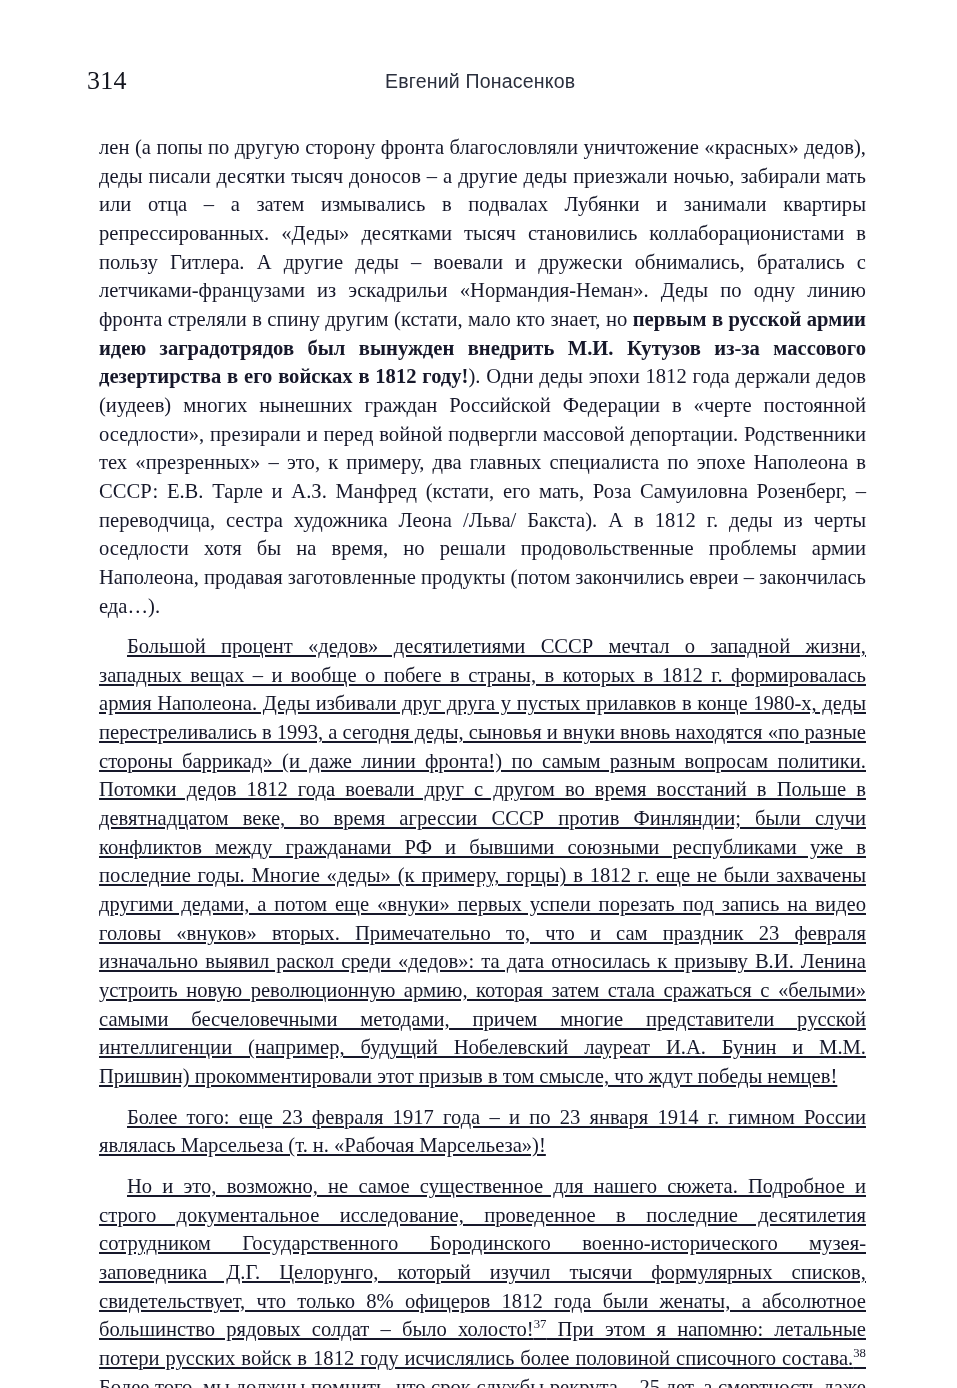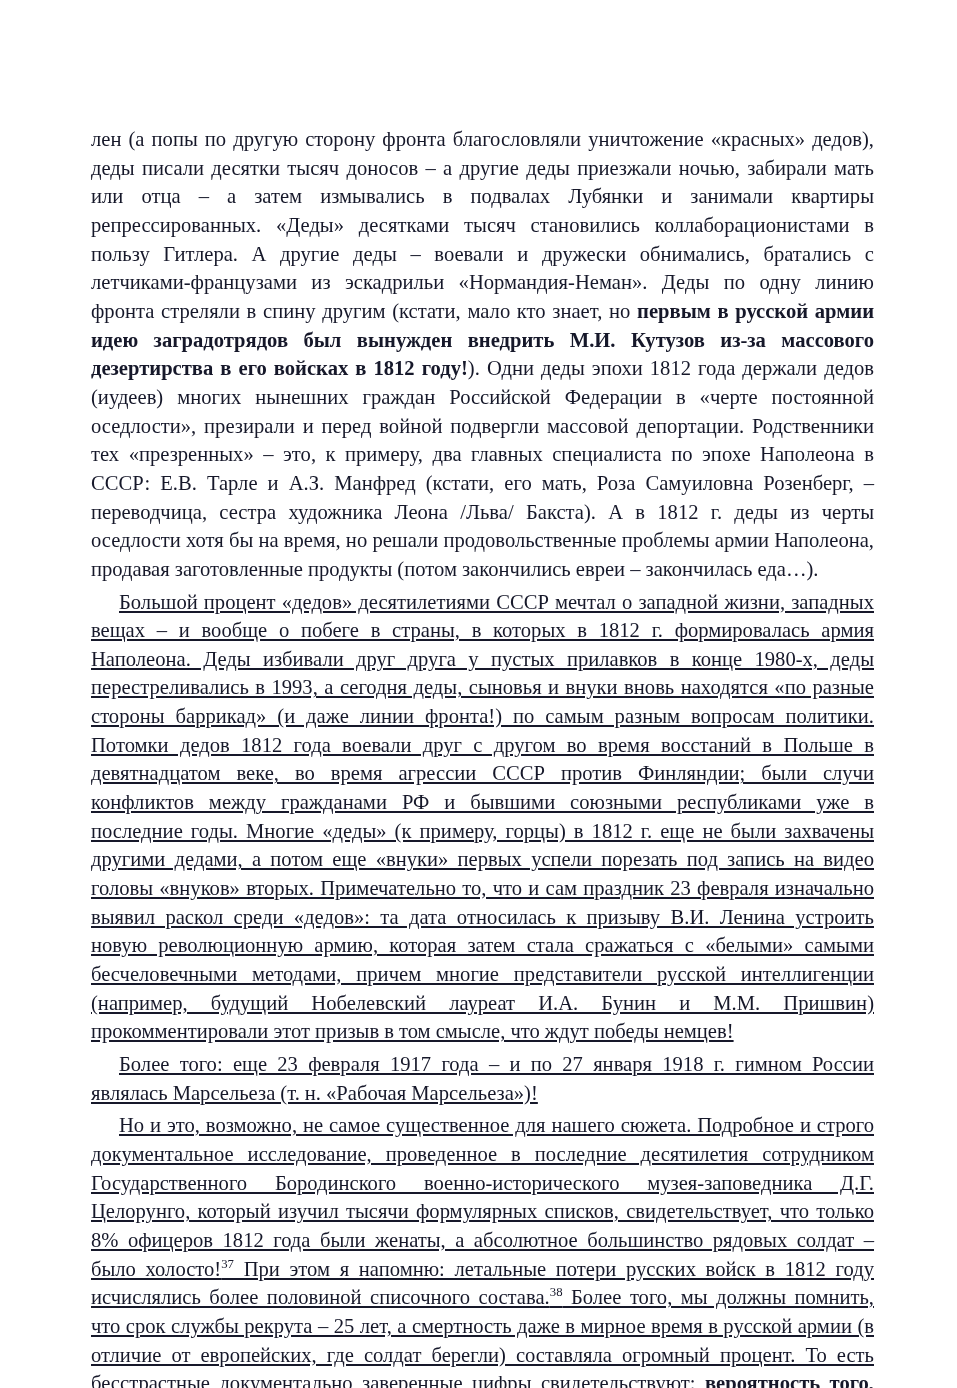--- a/index.html
+++ b/index.html
@@ -41,21 +41,21 @@
     letter-spacing: 0.2px;
     white-space: nowrap;
   }
   .body-col {
     position: absolute;
     left: 87px;
     top: 121px;
     width: 791px;
   }
   p.para {
-    margin: 4px;
+    margin: 12px;
     font-family: "Liberation Serif", "DejaVu Serif", serif;
     font-size: 20.6px;
     line-height: 28.65px;
     color: #16182a;
     text-align: justify;
     text-justify: inter-word;
     hyphens: manual;
     -webkit-hyphens: manual;
     word-spacing: -0.1px;
   }
@@ -73,21 +73,25 @@
     font-size: 0.62em;
     vertical-align: super;
     line-height: 0;
   }
 </style>
 </head>
 <body>
 
 <div class="page">
 
+  <div class="running-head">
+    <span class="folio">314</span>
+    <span class="head-title">Евгений Понасенков</span>
+  </div>
 
   <div class="body-col" id="body-col">
       <p class="para"><span>лен (а попы по другую сторону фронта благословляли уничтожение «красных» дедов), деды писали десятки тысяч доносов – а другие деды приезжали ночью, забирали мать или отца – а затем измывались в подвалах Лубянки и занимали квартиры репрессированных. «Деды» десятками тысяч становились коллаборационистами в пользу Гитлера. А другие деды – воевали и дружески обнимались, братались с летчиками-французами из эскадрильи «Нормандия-Неман». Деды по одну линию фронта стреляли в спину другим (кстати, мало кто знает, но </span><strong>первым в русской армии идею заградотрядов был вынужден внедрить М.И. Кутузов из-за массового дезертирства в его войсках в 1812 году!</strong><span>). Одни деды эпохи 1812 года держали дедов (иудеев) многих нынешних граждан Российской Федерации в «черте постоянной оседлости», презирали и перед войной подвергли массовой депортации. Родственники тех «презренных» – это, к примеру, два главных специалиста по эпохе Наполеона в СССР: Е.В. Тарле и А.З. Манфред (кстати, его мать, Роза Самуиловна Розенберг, – переводчица, сестра художника Леона /Льва/ Бакста). А в 1812 г. деды из черты оседлости хотя бы на время, но решали продовольственные проблемы армии Наполеона, продавая заготовленные продукты (потом закончились евреи – закончилась еда…).</span></p>
       <p class="para indent"><span>Большой процент «дедов» десятилетиями СССР мечтал о западной жизни, западных вещах – и вообще о побеге в страны, в которых в 1812 г. формировалась армия Наполеона. Деды избивали друг друга у пустых прилавков в конце 1980-х, деды перестреливались в 1993, а сегодня деды, сыновья и внуки вновь находятся «по разные стороны баррикад» (и даже линии фронта!) по самым разным вопросам политики. Потомки дедов 1812 года воевали друг с другом во время восстаний в Польше в девятнадцатом веке, во время агрессии СССР против Финляндии; были случи конфликтов между гражданами РФ и бывшими союзными республиками уже в последние годы. Многие «деды» (к примеру, горцы) в 1812 г. еще не были захвачены другими дедами, а потом еще «внуки» первых успели порезать под запись на видео головы «внуков» вторых. Примечательно то, что и сам праздник 23 февраля изначально выявил раскол среди «дедов»: та дата относилась к призыву В.И. Ленина устроить новую революционную армию, которая затем стала сражаться с «белыми» самыми бесчеловечными методами, причем многие представители русской интеллигенции (например, будущий Нобелевский лауреат И.А. Бунин и М.М. Пришвин) прокомментировали этот призыв в том смысле, что ждут победы немцев!</span></p>
-      <p class="para indent"><span>Более того: еще 23 февраля 1917 года – и по 27 января 1918 г. гимном России являлась Марсельеза (т. н. «Рабочая Марсельеза»)!</span></p>
+      <p class="para indent"><span>Более того: еще 23 февраля 1917 года – и по 23 января 1914 г. гимном России являлась Марсельеза (т. н. «Рабочая Марсельеза»)!</span></p>
       <p class="para indent"><span>Но и это, возможно, не самое существенное для нашего сюжета. Подробное и строго документальное исследование, проведенное в последние десятилетия сотрудником Государственного Бородинского военно-исторического музея-заповедника Д.Г. Целорунго, который изучил тысячи формулярных списков, свидетельствует, что только 8% офицеров 1812 года были женаты, а абсолютное большинство рядовых солдат – было холосто!</span><sup>37</sup><span> При этом я напомню: летальные потери русских войск в 1812 году исчислялись более половиной списочного состава.</span><sup>38</sup><span> Более того, мы должны помнить, что срок службы рекрута – 25 лет, а смертность даже в мирное время в русской армии (в отличие от европейских, где солдат берегли) составляла огромный процент. То есть бесстрастные документально заверенные цифры свидетельствуют: </span><strong>вероятность того, что абсолютное большинство российских участников боев 1812 года оставило потомство, скажем мягко, невелика</strong></p>
     </div>
 
 </div>
 
 </body></html>

